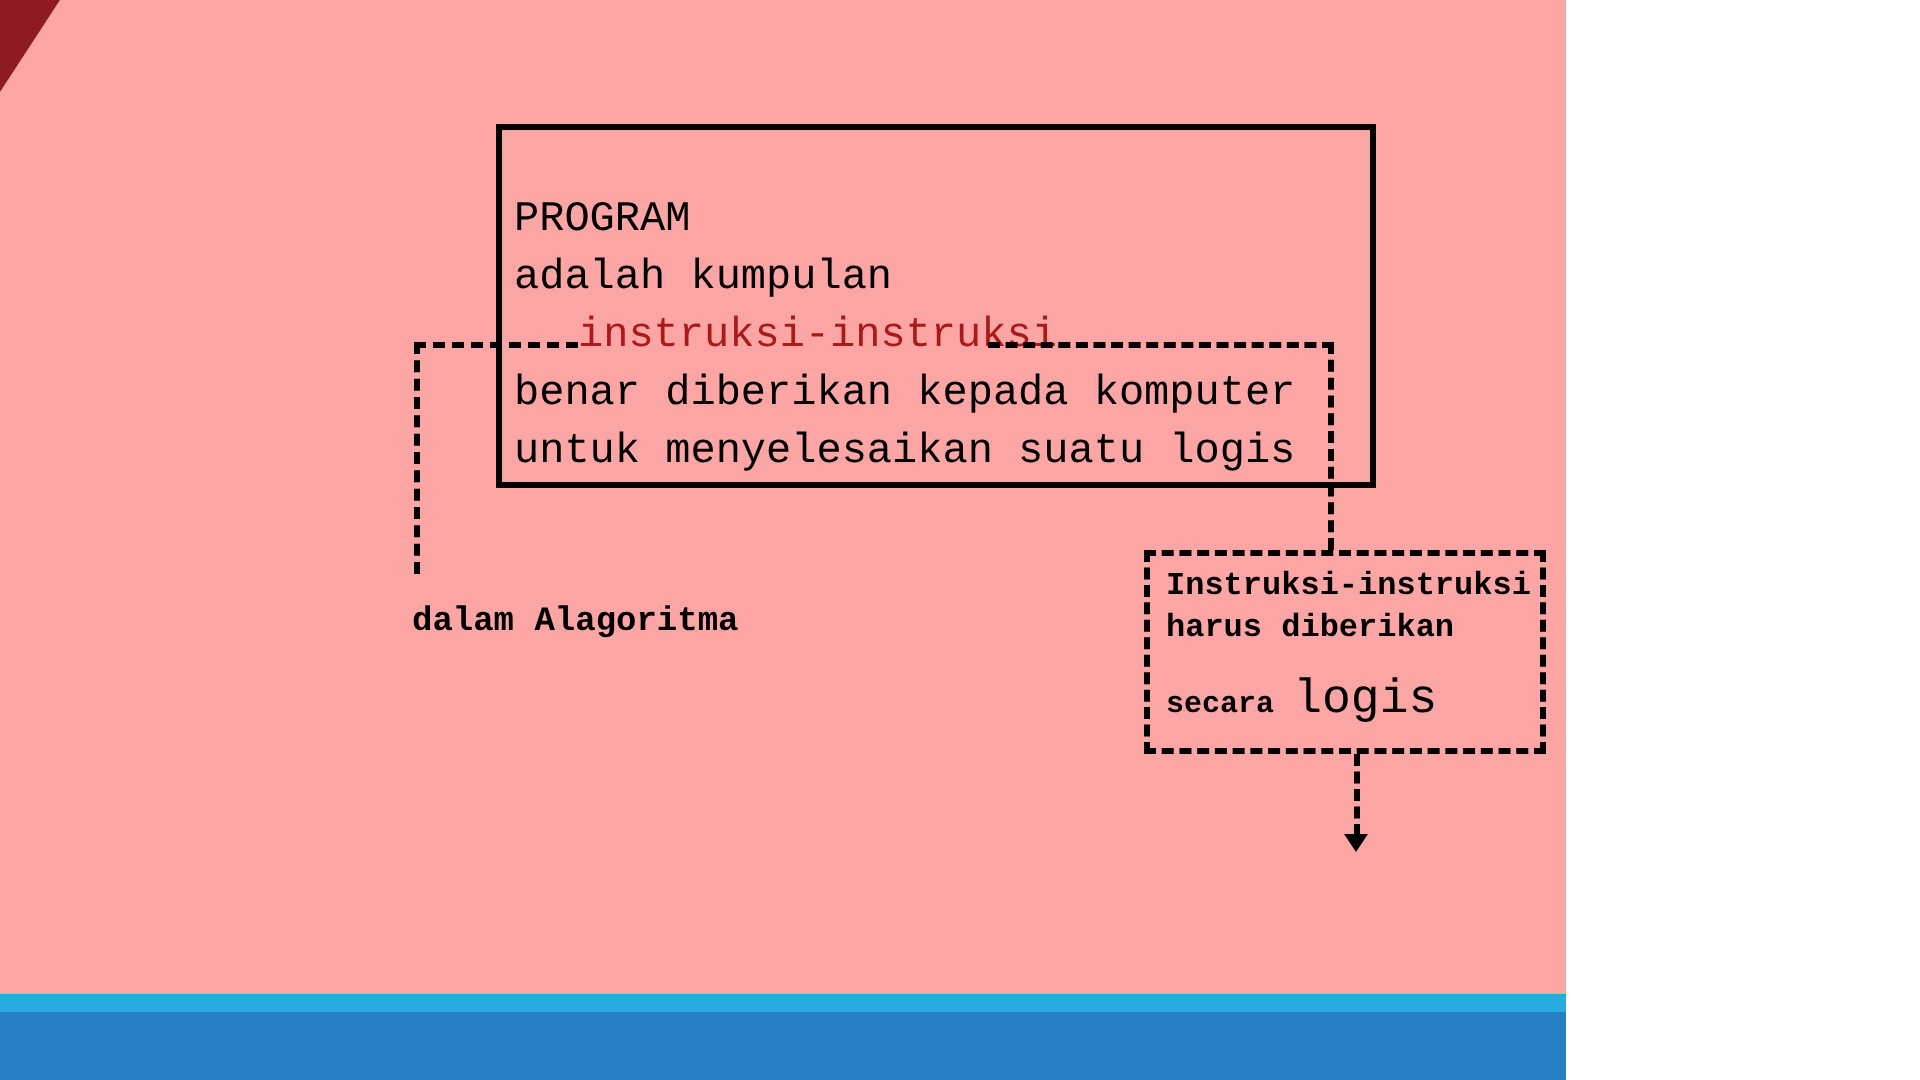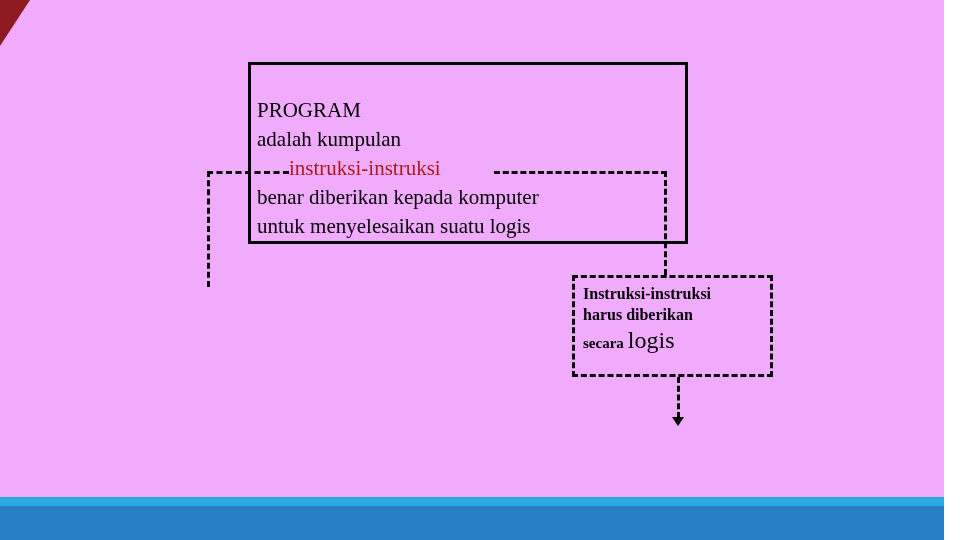--- a/index.html
+++ b/index.html
@@ -1,22 +1,22 @@
 <!DOCTYPE html>
 <html><head>
 <meta charset="utf-8">
 <style>
   html, body { margin: 0; padding: 0; background: #fff; }
   .slide {
     position: relative;
-    width: 944px;
+    width: 783px;
     height: 540px;
-    background: #f0abfc;
+    background: #fca5a5;
     overflow: hidden;
-    font-family: Liberation Serif, serif;
+    font-family: Liberation Mono, monospace;
     color: #000;
   }
 
   
   .corner-triangle {
     position: absolute;
     left: 0; top: 0;
     width: 0; height: 0;
     border-top: 46px solid #8e1b21;
     border-right: 30px solid transparent;
@@ -74,21 +74,21 @@
   .logic-box {
     position: absolute;
     left: 572px; top: 275px;
     width: 201px; height: 102px;
     box-sizing: border-box;
     border: 3px dashed #000;
     padding: 5px 0 0 8px;
     white-space: nowrap;
   }
   .logic-box .bold-line { font-size: 16px; font-weight: bold; line-height: 21px; }
-  .logic-box .secara-row { margin-top: 2px; }
+  .logic-box .secara-row { margin-top: 12px; }
   .logic-box .secara { font-size: 15px; font-weight: bold; }
   .logic-box .logis { font-size: 24px; font-weight: normal; }
 
   
   .conclusion {
     position: absolute;
     left: 597px; top: 424px;
     width: 180px;
     text-align: center;
     white-space: nowrap;
@@ -117,20 +117,21 @@
       <div>untuk menyelesaikan suatu logis</div>
     </div>
   </div>
 
   <div class="dash-h dash-left-h"></div>
   <div class="dash-v dash-left-v"></div>
   <div class="dash-h dash-right-h"></div>
   <div class="dash-v dash-right-v"></div>
 
   <div class="left-note">
+    <div class="indent2">dalam Alagoritma</div>
   </div>
 
   <div class="logic-box">
     <div class="bold-line">Instruksi-instruksi</div>
     <div class="bold-line">harus diberikan</div>
     <div class="secara-row">
       <span class="secara">secara</span>
       <span class="logis">logis</span>
     </div>
   </div>

